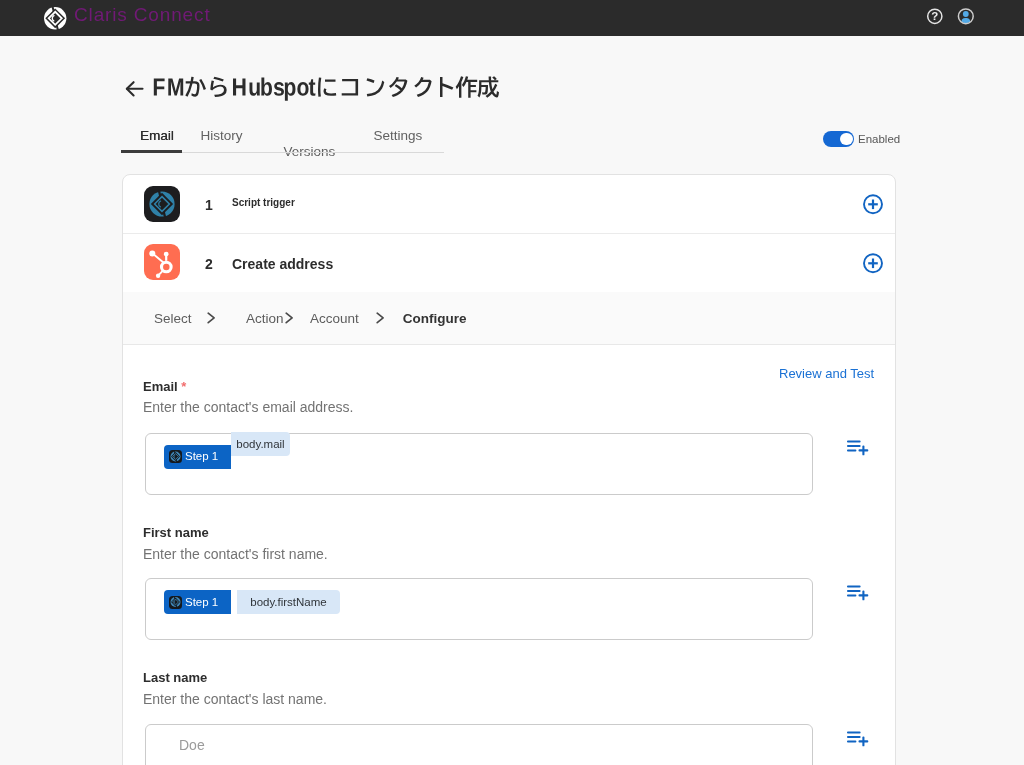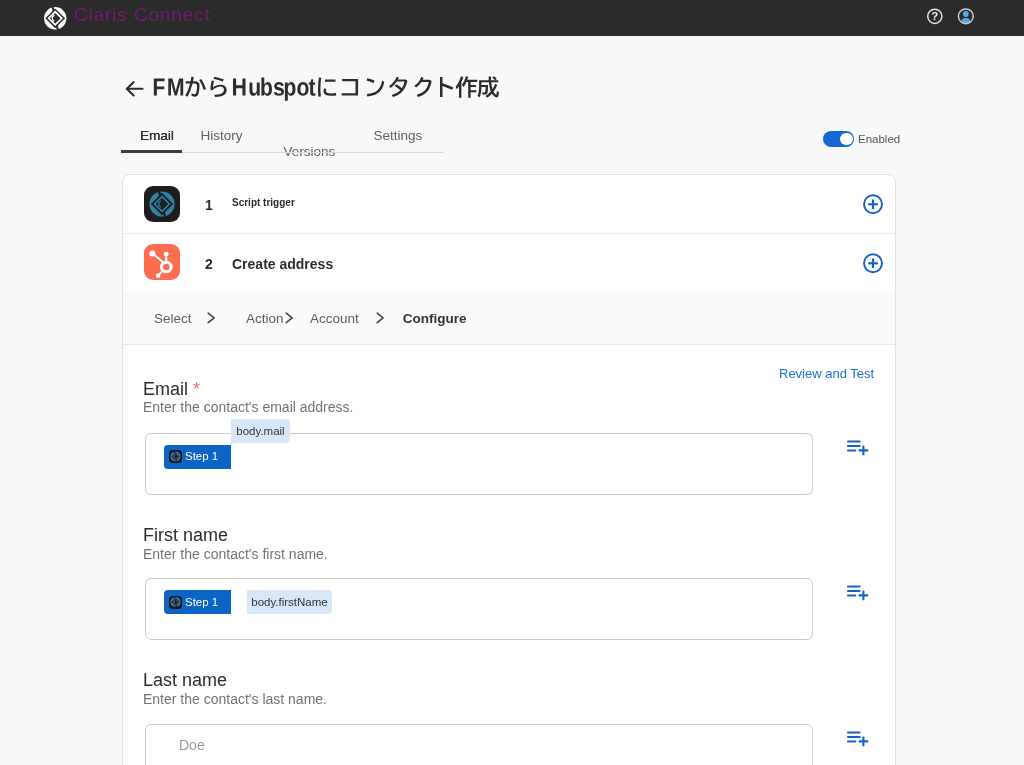--- a/index.html
+++ b/index.html
@@ -1,16 +1,16 @@
 <!DOCTYPE html>
 <html><head><meta charset="utf-8"><style>
 *{margin:0;padding:0;box-sizing:border-box}
 html,body{width:1024px;height:765px;overflow:hidden;background:#f8f8f8;font-family:"Liberation Sans",sans-serif}
 .abs{position:absolute}
-.lbl{font-weight:normal;font-size:18px;color:#2d2d2d;line-height:1}
+.lbl{font-weight:bold;font-size:13px;color:#2d2d2d;line-height:1}
 .hlp{font-size:14px;color:#737373;line-height:1}
 .inp{background:#fff;border:1px solid #cbcbcb;border-radius:6px;width:668px;height:62px}
 .chipb{background:#0c64c5;border-radius:4px 0 0 4px;height:24px;color:#fff;font-size:11.5px}
 .chipl{background:#d8e7f7;border-radius:0 4px 4px 0;height:24px;color:#30353a;font-size:11.5px;line-height:24px;text-align:center}
 </style></head>
 <body>
 
 <div class="abs" style="left:0;top:0;width:1024px;height:36px;background:#2b2b2b"></div>
 <div class="abs" style="left:74px;top:5.2px;color:#701a75;font-size:19px;letter-spacing:0.85px;line-height:1">Claris Connect</div>
 
@@ -46,30 +46,30 @@
 
 <div class="abs" style="left:779px;top:367.1px;font-size:13px;color:#1a71d4;line-height:1">Review and Test</div>
 
 <div class="abs lbl" style="left:143px;top:379.9px">Email <span style="color:#f26d6d">*</span></div>
 <div class="abs hlp" style="left:143px;top:399.7px">Enter the contact's email address.</div>
 <div class="abs inp" style="left:144.5px;top:433px"></div>
 <div class="abs chipb" style="left:164px;top:444.5px;width:67px">
     <span style="position:absolute;left:21px;top:6.5px;line-height:1">Step 1</span>
   </div>
 <div class="abs" style="left:169px;top:450px;width:13px;height:13px;border-radius:3.5px;background:#15191d"></div>
-<div class="abs chipl" style="left:231px;top:419px;width:59px">body.mail</div>
+<div class="abs chipl" style="left:231px;top:432px;width:59px">body.mail</div>
 
 <div class="abs lbl" style="left:143px;top:525.6px">First name</div>
 <div class="abs hlp" style="left:143px;top:546.7px">Enter the contact's first name.</div>
 <div class="abs inp" style="left:144.5px;top:578px"></div>
 <div class="abs chipb" style="left:164px;top:590px;width:67px">
     <span style="position:absolute;left:21px;top:6.5px;line-height:1">Step 1</span>
   </div>
 <div class="abs" style="left:169px;top:595.5px;width:13px;height:13px;border-radius:3.5px;background:#15191d"></div>
-<div class="abs chipl" style="left:247px;top:590px;width:85px">body.firstName</div>
+<div class="abs chipl" style="left:237px;top:590px;width:103px">body.firstName</div>
 
 <div class="abs lbl" style="left:143px;top:671.3px">Last name</div>
 <div class="abs hlp" style="left:143px;top:692.4px">Enter the contact's last name.</div>
 <div class="abs inp" style="left:144.5px;top:724px"></div>
 <div class="abs" style="left:179px;top:737.7px;font-size:14px;color:#9b9b9b;line-height:1">Doe</div>
 
 <svg class="abs" style="left:0;top:0" width="1024" height="765" viewBox="0 0 1024 765">
 <g>
       <circle cx="55.2" cy="18.3" r="11.2" fill="#ffffff"></circle>
       <path d="M55.2 8.392307692307694 L65.1076923076923 18.3 L55.2 28.207692307692305 L45.292307692307695 18.3 Z" fill="#2b2b2b"></path>

